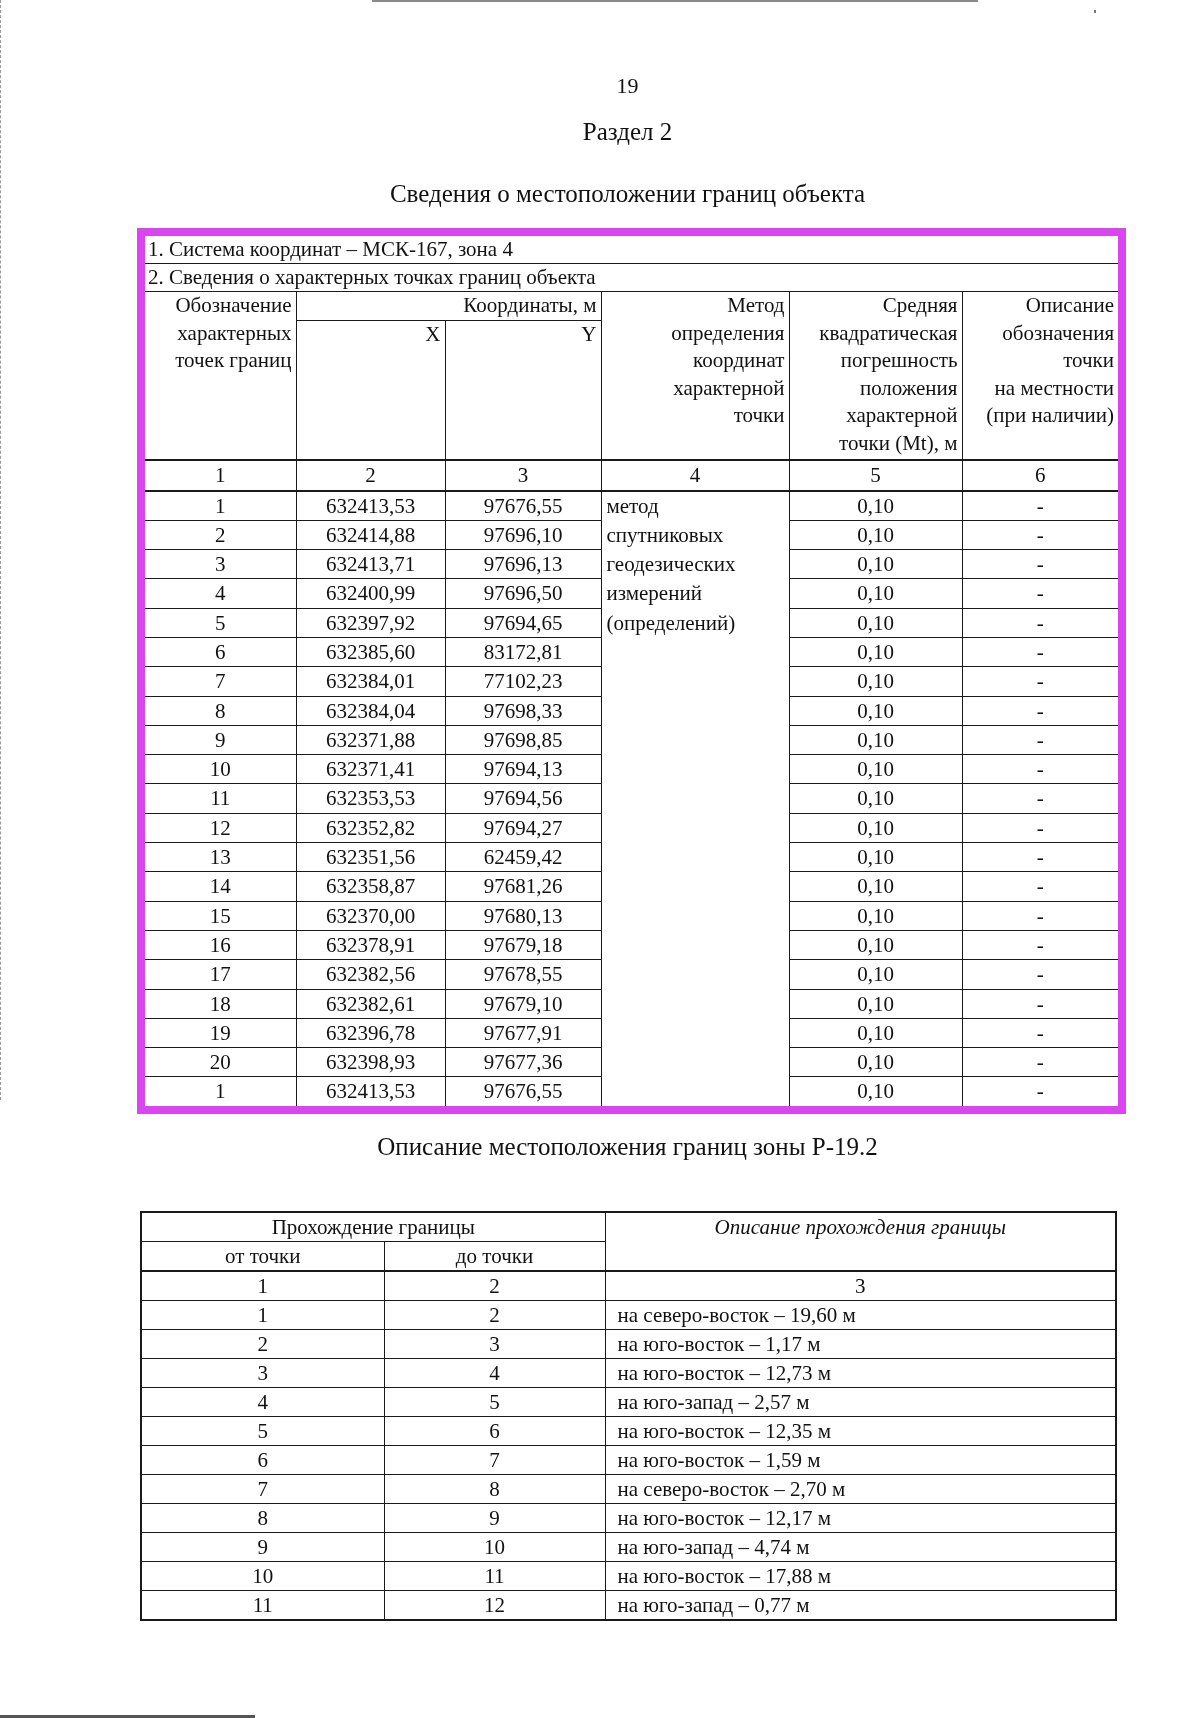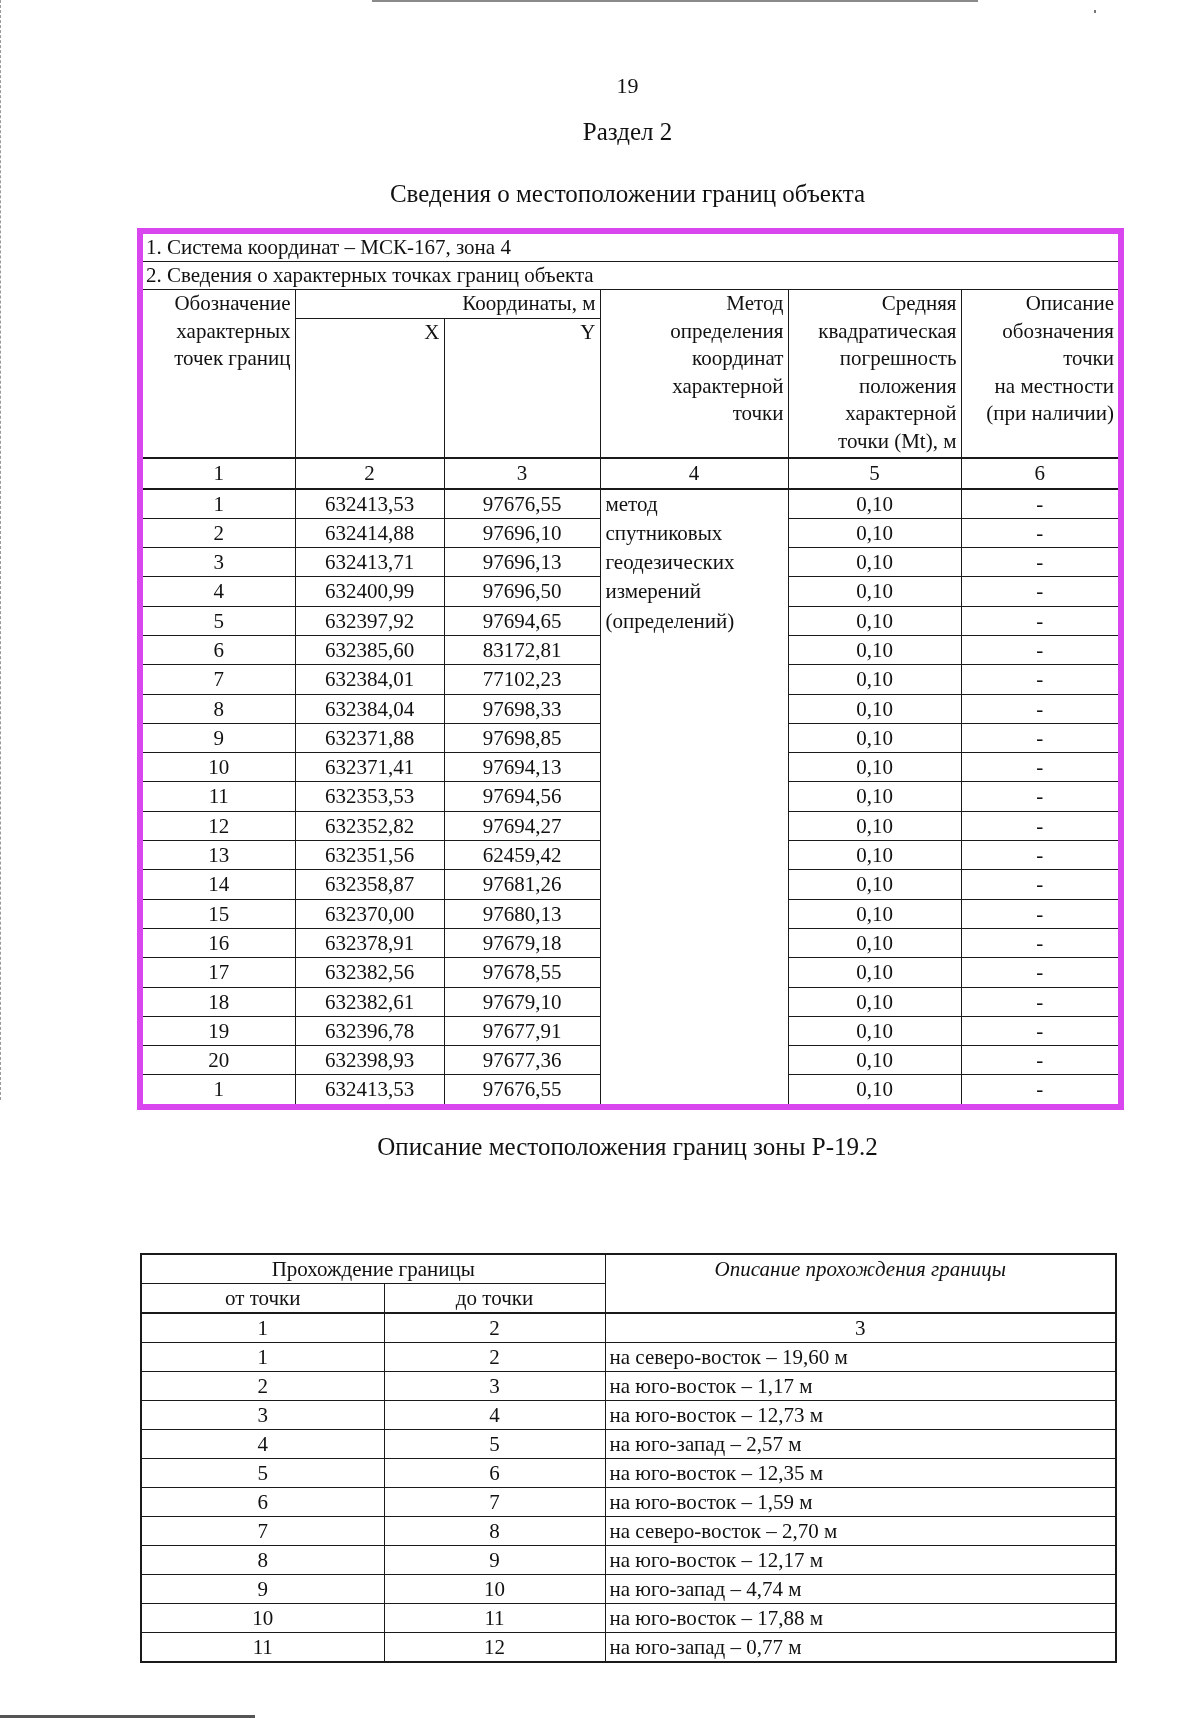--- a/index.html
+++ b/index.html
@@ -78,21 +78,21 @@
       line-height: 27px;
       vertical-align: top;
       overflow: hidden;
       white-space: nowrap;
     }
     
     #coords-table {
       left: 137px;
       top: 228px;
       width: 981px;
-      border: 6px solid #d946ef;
+      border: 8px solid #d946ef;
     }
     #coords-table .wide-row td {
       text-align: left;
       height: 27px;
       line-height: 27px;
       padding-left: 3px;
     }
     #coords-table .hdr th {
       text-align: right;
       line-height: 27.5px;
@@ -123,21 +123,21 @@
       padding-top: 0;
       padding-left: 5px;
     }
     #coords-table .data td.desc-cell {
       text-align: center;
     }
 
     
     #route-table {
       left: 140px;
-      top: 1253px;
+      top: 1211px;
       width: 975px;
       border: 2px solid #1a1a1a;
     }
     #route-table th {
       text-align: center;
       height: 28px;
       line-height: 28px;
     }
     #route-table .colnum td {
       text-align: center;
@@ -145,21 +145,21 @@
       line-height: 28px;
       border-top: 2px solid #1a1a1a;
     }
     #route-table .data td {
       height: 28px;
       line-height: 28px;
       text-align: center;
     }
     #route-table .data td.route-desc {
       text-align: left;
-      padding-left: 4px;
+      padding-left: 12px;
     }
     .stray-dot {
       position: absolute;
       width: 2px;
       height: 3px;
       background: #777;
     }
   </style>
 </head>
 <body>

